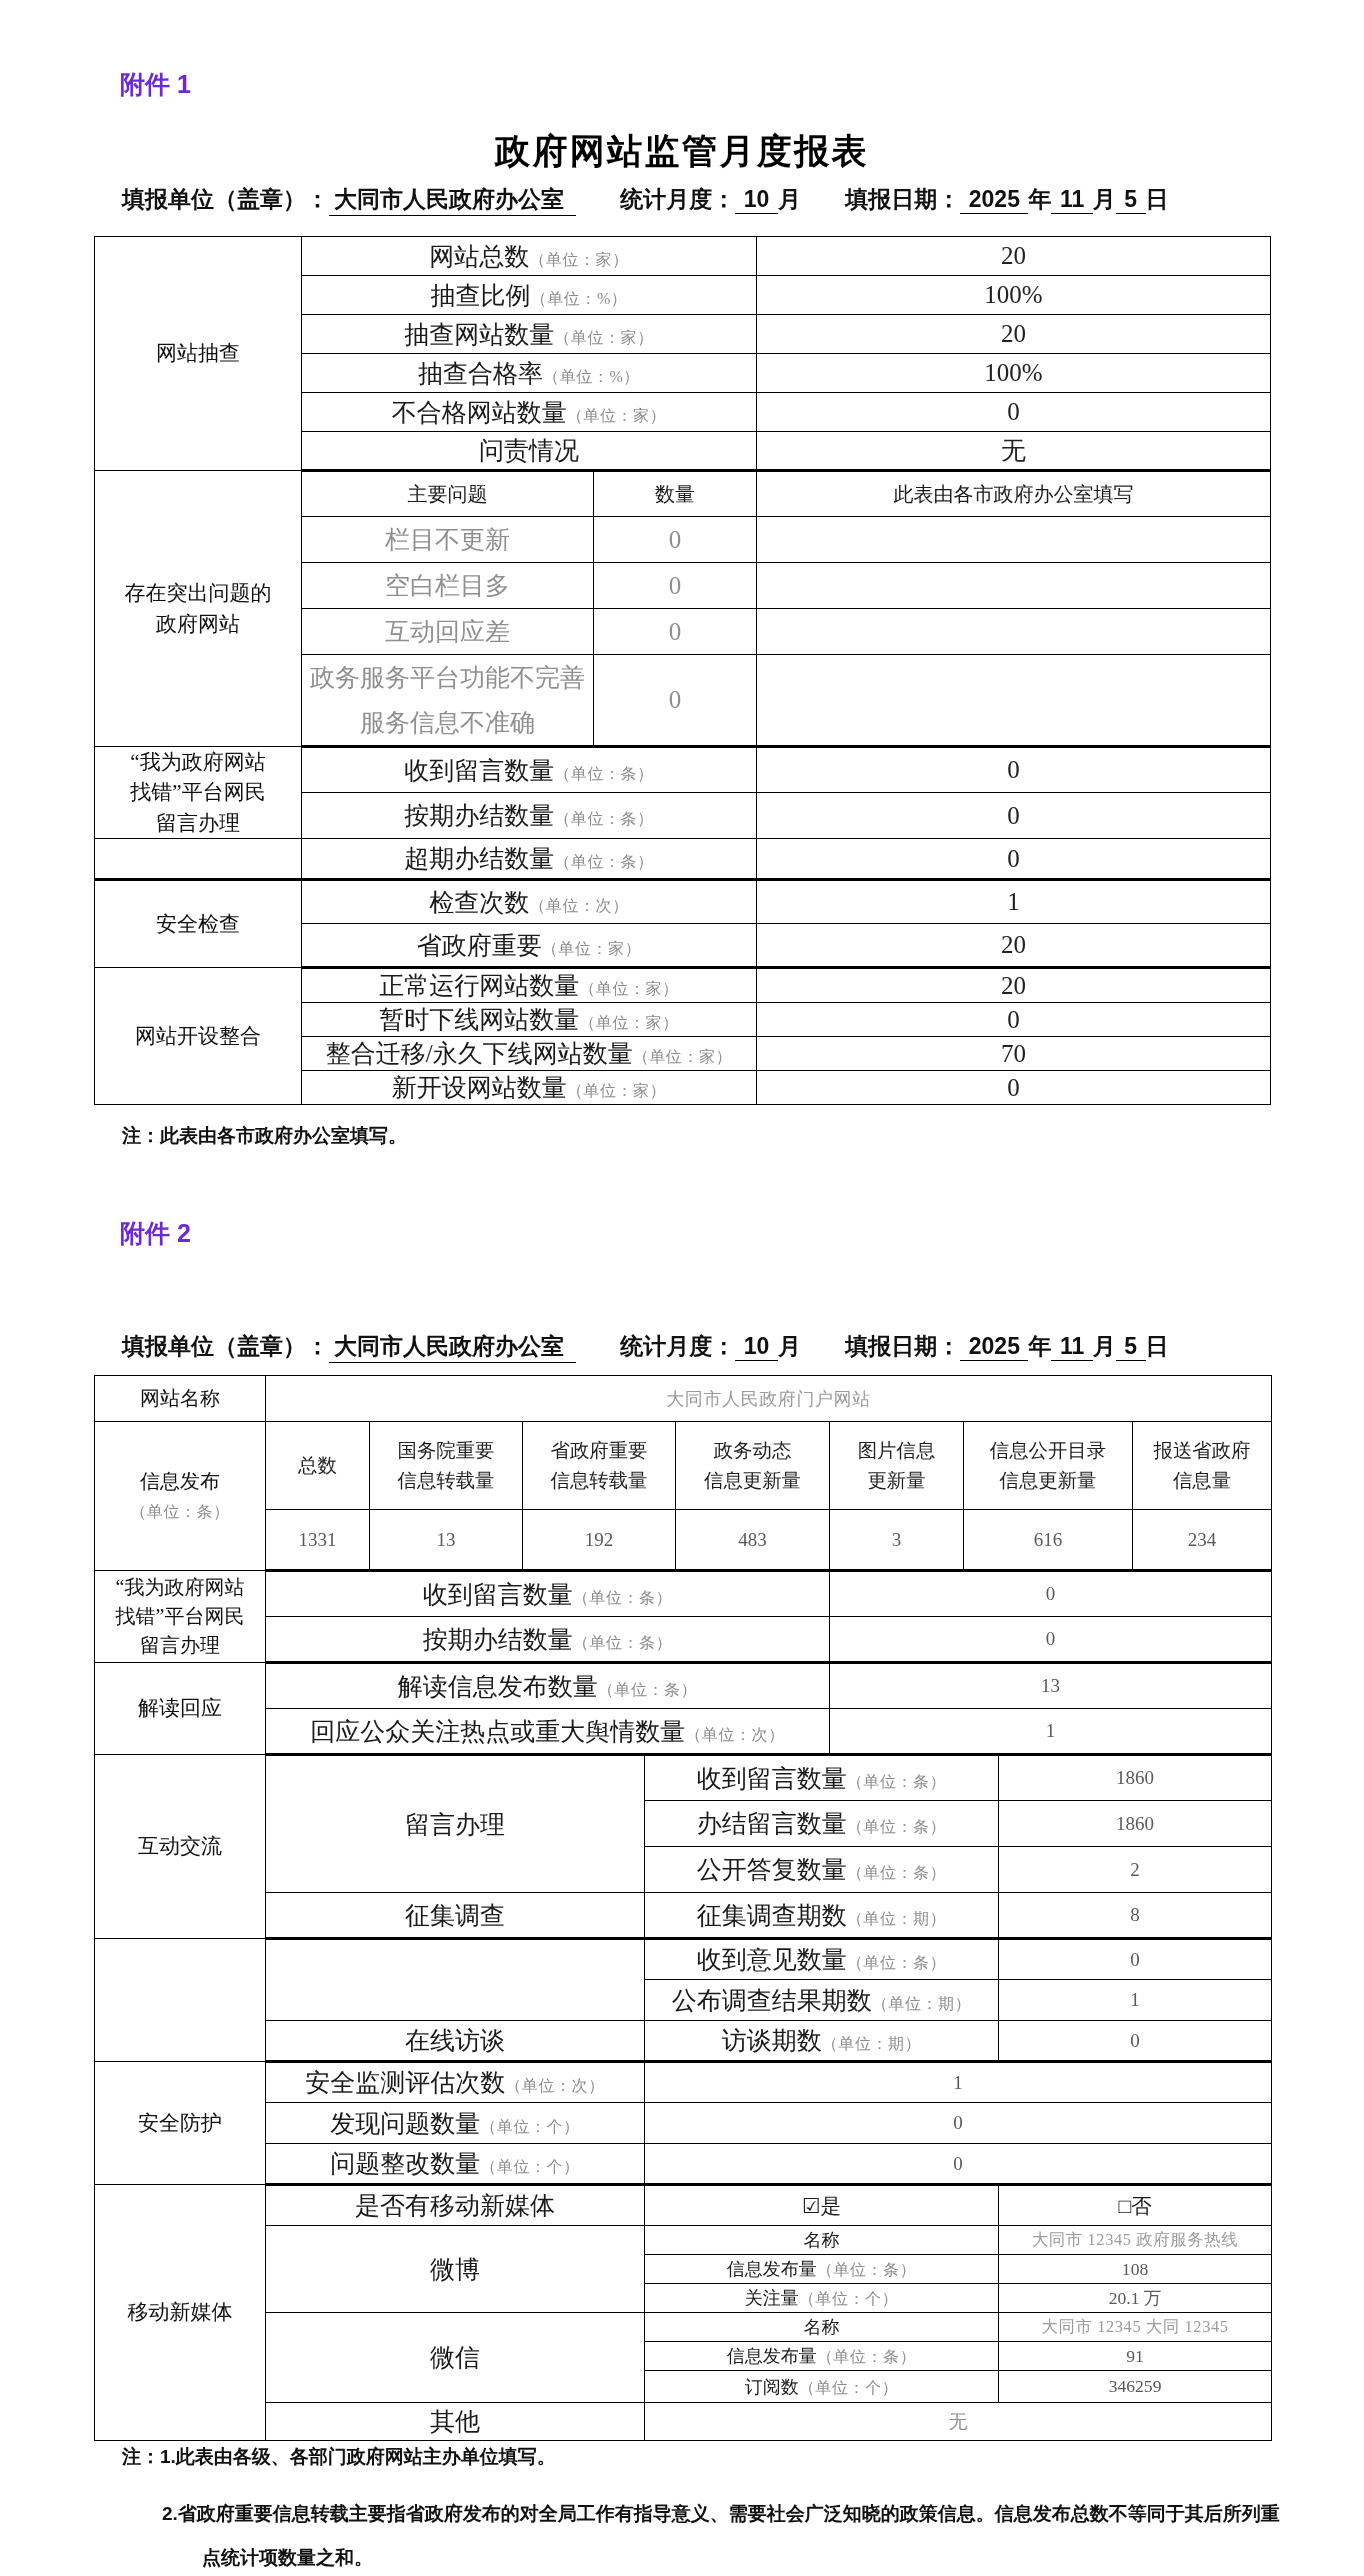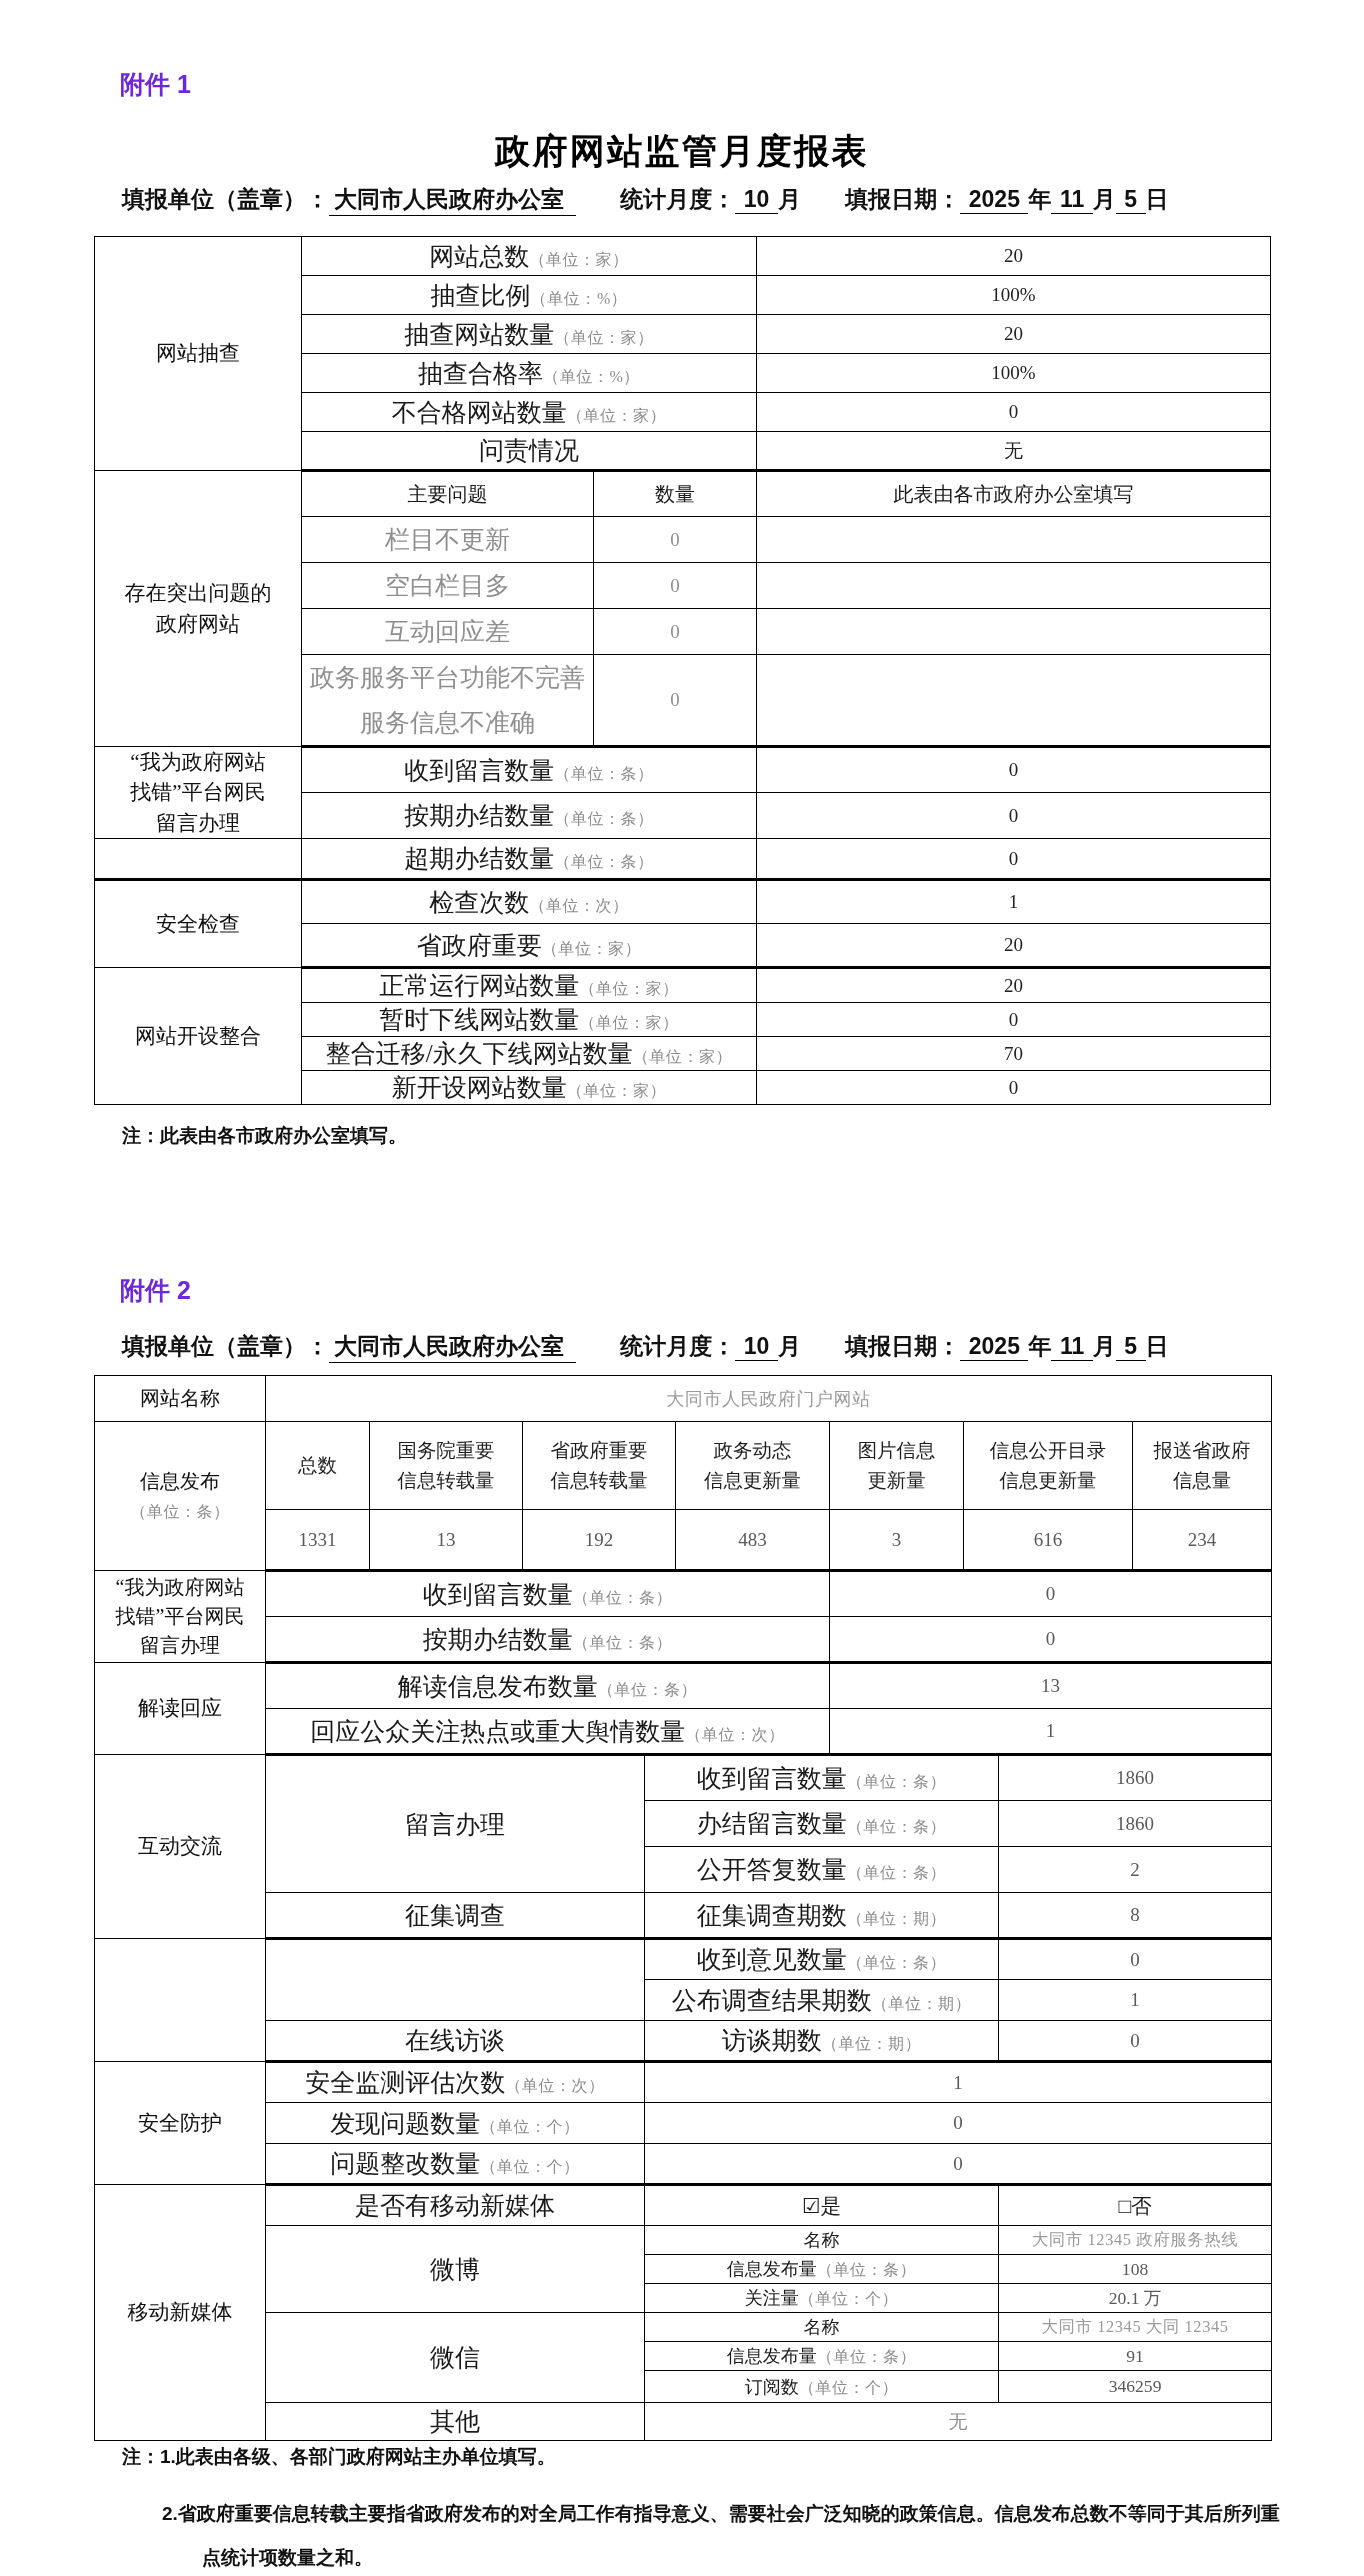--- a/index.html
+++ b/index.html
@@ -5,21 +5,21 @@
   html,body { margin:0; padding:0; background:#ffffff; }
   .page {
     position:relative; width:1364px; height:2576px; background:#ffffff;
     font-family:"Liberation Serif","DejaVu Serif",serif; color:#1a1a1a;
   }
   .tag {
     position:absolute; left:120px; font-size:25px; font-weight:600; color:#6d28d9;
     font-family:"Liberation Sans","DejaVu Sans",sans-serif;
   }
   .tag1 { top:68px; }
-  .tag2 { top:1274px; }
+  .tag2 { top:1217px; }
   .title {
     position:absolute; left:0; width:100%; text-align:center; margin:0;
     font-size:35px; font-weight:bold; letter-spacing:2.4px; color:#000;
   }
   .title1 { top:128px; }
   .title2 { top:1274px; }
   .meta {
     position:absolute; left:122px; width:1155px; font-size:23px; font-weight:600;
     color:#111; white-space:nowrap;
     font-family:"Liberation Sans","DejaVu Sans",sans-serif;
@@ -37,21 +37,21 @@
   }
   #table1 { top:236px; width:1176px; }
   #table2 { top:1375px; width:1176px; }
   td { border:1.2px solid #000; text-align:center; vertical-align:middle; padding:0 6px; overflow:hidden; }
   tr.thick > td { border-bottom-width:3px; }
   td.pre { white-space:pre-line; }
 
   .grp { font-size:21px; color:#111; white-space:pre-line; line-height:1.45; }
   .lt  { font-size:25px; color:#1a1a1a; }
   .unit{ font-size:16px; color:#8c8c8c; letter-spacing:0.6px; }
-  .val1{ font-size:19px; color:#222; }
+  .val1{ font-size:25px; color:#222; }
   .val2{ font-size:19px; color:#595959; }
   .gray{ color:#8f8f8f; }
   .sitename { font-size:18px; color:#9b9b9b; letter-spacing:0.6px; }
   .ph  { font-size:20px; color:#1a1a1a; }
   .hdr2{ font-size:19.4px; color:#1f1f1f; white-space:pre-line; line-height:1.5; }
   .chk { font-size:20.7px; color:#1a1a1a; }
 
   
   .h65{height:39px} .h75{height:46px} .h145{height:88px} .h68{height:41px}
   .h73{height:44px} .h56{height:34px}

